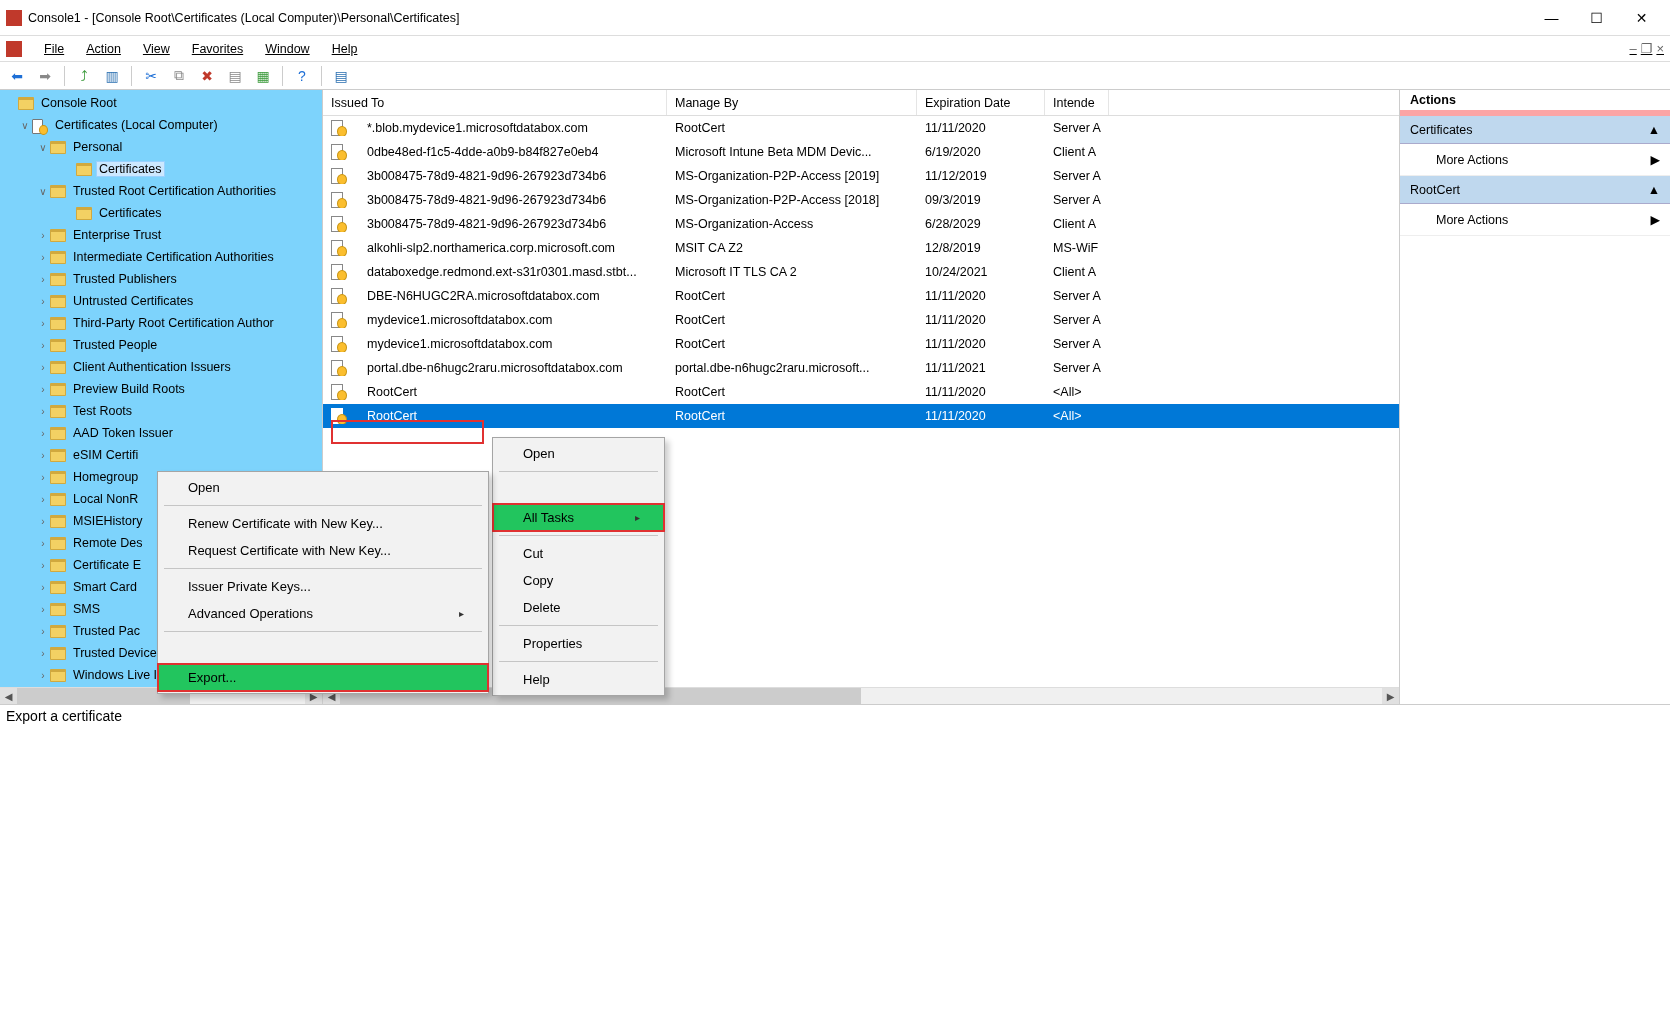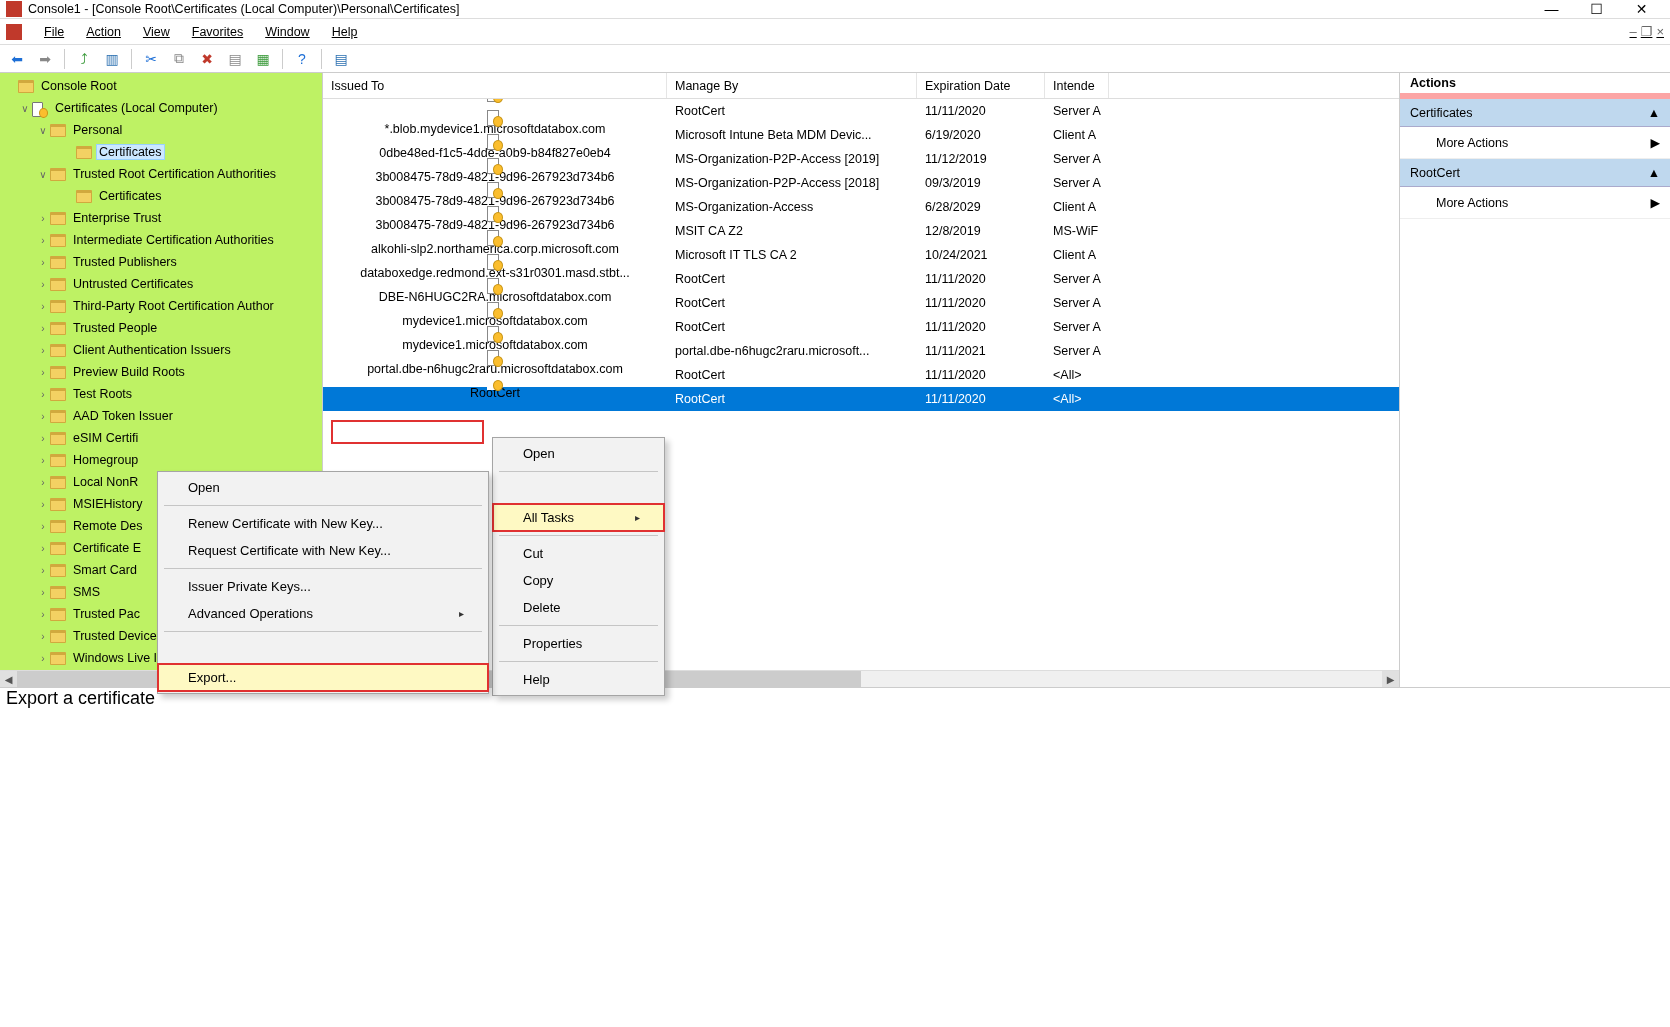--- a/index.html
+++ b/index.html
@@ -4,74 +4,74 @@
 <style>
   * { box-sizing: border-box; }
   body {
     margin: 0;
     font-family: "Segoe UI", Tahoma, sans-serif;
     font-size: 12.5px;
     background: #fff;
     color: #000;
     overflow: hidden;
   }
-  .title-bar { height: 19px; display: flex; align-items: center; padding: 0 6px; border-bottom: 1px solid #ddd; }
+  .title-bar { height: 36px; display: flex; align-items: center; padding: 0 6px; border-bottom: 1px solid #ddd; }
   .title-bar .app-icon { width: 16px; height: 16px; background: #c0392b; margin-right: 6px; }
   .title-bar .title-text { flex: 1; font-size: 12.5px; }
   .title-bar .win-btns { display: flex; gap: 0; }
   .title-bar .win-btn { width: 45px; height: 28px; display:flex; align-items:center; justify-content:center; font-size: 14px; }
   .menu-bar { height: 26px; display: flex; align-items: center; padding: 0 6px; border-bottom: 1px solid #ddd; gap: 18px; text-decoration: underline; }
   .menu-bar .app-icon2 { width: 16px; height: 16px; background: #c0392b; margin-right: 2px; }
   .menu-bar .menu-item { padding: 2px 2px; }
   .menu-bar .doc-controls { margin-left:auto; display:flex; gap:4px; color:#666; font-size:13px; }
   .toolbar { height: 28px; display: flex; align-items: center; padding: 0 6px; border-bottom: 1px solid #ccc; gap: 6px; }
   .toolbar .tb-btn { width: 22px; height: 22px; display:flex; align-items:center; justify-content:center; font-size:14px; color:#333; border:1px solid transparent; }
   .toolbar .sep { width:1px; height:20px; background:#ccc; margin:0 2px; }
   .main { display: flex; height: calc(100% - 30px - 26px - 28px - 22px); }
-  .tree-pane { width: 323px; border-right: 1px solid #ccc; overflow:auto; position:relative; background:#bef264; }
+  .tree-pane { width: 323px; border-right: 1px solid #ccc; overflow:auto; position:relative; background:#7dd3fc; }
   .tree { padding: 2px 0 18px 0; font-size:12.5px; white-space:nowrap; }
   .tree-row { display:flex; align-items:center; height:22px; padding-left:4px; }
   .tree-row .exp { width:14px; text-align:center; color:#666; font-size:10px; }
   .tree-row .folder-icon { width:16px; height:13px; margin-right:4px; background:#F3D163; border:1px solid #D1A93E; border-top:3px solid #D1A93E; border-radius:1px; }
   .tree-row .cert-icon { width:16px; height:13px; margin-right:4px; display:flex; }
   .tree-row .cert-icon::before { content:''; width:10px; height:13px; background:#fff; border:1px solid #777; border-radius:1px; }
   .tree-row .cert-icon::after { content:''; width:8px; height:8px; background:#FBBE2E; border-radius:50%; margin-left:-4px; margin-top:6px; border:1px solid #C99514;}
   .tree-row .lbl { padding:1px 3px; }
   .tree-row.selected .lbl { background:#cce8ff; border:1px solid #99d1ff; padding:0 2px; }
   .tree-hscroll { position:absolute; bottom:0; left:0; right:0; height:17px; background:#f0f0f0; border-top:1px solid #ddd; display:flex; }
   .tree-hscroll .hsc-btn { width:17px; background:#e0e0e0; display:flex; align-items:center; justify-content:center; font-size:10px; color:#555; }
   .tree-hscroll .hsc-track { flex:1; position:relative; }
   .tree-hscroll .hsc-thumb { position:absolute; left:0; top:0; bottom:0; width:60%; background:#ccc; }
   .list-pane { flex:1; border-right:1px solid #ccc; overflow:hidden; position:relative; background:#fff; }
   .list-header { display:flex; height:26px; border-bottom:1px solid #ddd; font-size:12.5px; }
   .list-header .col { padding:4px 8px; border-right:1px solid #e5e5e5; display:flex; align-items:center; }
   .list-body { overflow:hidden; position:absolute; top:26px; left:0; right:0; bottom:17px; }
   .list-row { display:flex; height:24px; align-items:center; font-size:12.5px; }
   .list-row .cell { padding:0 8px; overflow:hidden; white-space:nowrap; text-overflow:clip; }
-  .list-row .cell.c0 { display:flex; align-items:center; gap:20px;flex-direction:column; }
+  .list-row .cell.c0 { display:flex; align-items:center; gap:20px; }
   .list-row.selected { background:#0078D7; color:#fff; }
   .list-row .cert-ic { width:16px; height:16px; display:flex; align-items:center; justify-content:center; flex-shrink:0; }
   .list-row .cert-ic::before { content:''; width:11px; height:14px; background:#fff; border:1px solid #888; }
   .list-row .cert-ic::after { content:''; width:9px; height:9px; background:#FBBE2E; border:1px solid #C99514; border-radius:50%; margin-left:-6px; margin-top:7px; }
   .list-row.selected .cert-ic::before { border-color:#fff; }
   .red-box { border:2px solid #E03131; position:absolute; pointer-events:none; }
   .list-hscroll { position:absolute; bottom:0; left:0; right:0; height:17px; background:#f0f0f0; border-top:1px solid #ddd; display:flex; }
   .list-hscroll .hsc-btn { width:17px; background:#e0e0e0; display:flex; align-items:center; justify-content:center; font-size:10px; color:#555; }
   .list-hscroll .hsc-track { flex:1; position:relative; }
   .list-hscroll .hsc-thumb { position:absolute; left:0; top:0; bottom:0; width:50%; background:#ccc; }
   .actions-pane { width: 270px; background:#fff; }
   .actions-pane .ap-title { height:26px; display:flex; align-items:center; padding:0 10px; font-weight:700; border-bottom:6px solid #fca5a5; }
   .actions-pane .ap-section { height:28px; display:flex; align-items:center; justify-content:space-between; padding:0 10px; background:#BFD8EE; border-bottom:1px solid #aac; }
   .actions-pane .ap-link { display:flex; align-items:center; justify-content:space-between; padding:8px 10px 8px 36px; border-bottom:1px solid #eee; }
-  .status-bar { height:22px; border-top:1px solid #ccc; display:flex; align-items:center; padding:0 6px; font-size:18px; }
+  .status-bar { height:22px; border-top:1px solid #ccc; display:flex; align-items:center; padding:0 6px; font-size:14px; }
 
   
   .ctx { position:absolute; background:#F2F2F2; border:1px solid #A5A5A5; box-shadow:4px 4px 6px rgba(0,0,0,.2); font-size:13px; padding:2px 0; }
   .ctx .mi { height:27px; display:flex; align-items:center; padding:0 24px 0 30px; position:relative; }
-  .ctx .mi.hl { background:#fef9c3;margin-top:32px; }
+  .ctx .mi.hl { background:#22c55e;margin-top:32px; }
   .ctx .mi .arrow { margin-left:auto; font-size:10px; color:#333; }
   .ctx .sep { height:1px; background:#C5C5C5; margin:4px 6px; }
   .ctx .mi.red-outline { outline:2px solid #E03131; outline-offset:-1px; }
 
   
   .col.c0, .cell.c0 { width: 344px; }
   .col.c1, .cell.c1 { width: 250px; }
   .col.c2, .cell.c2 { width: 128px; }
   .col.c3, .cell.c3 { width: 64px; }
 </style>

